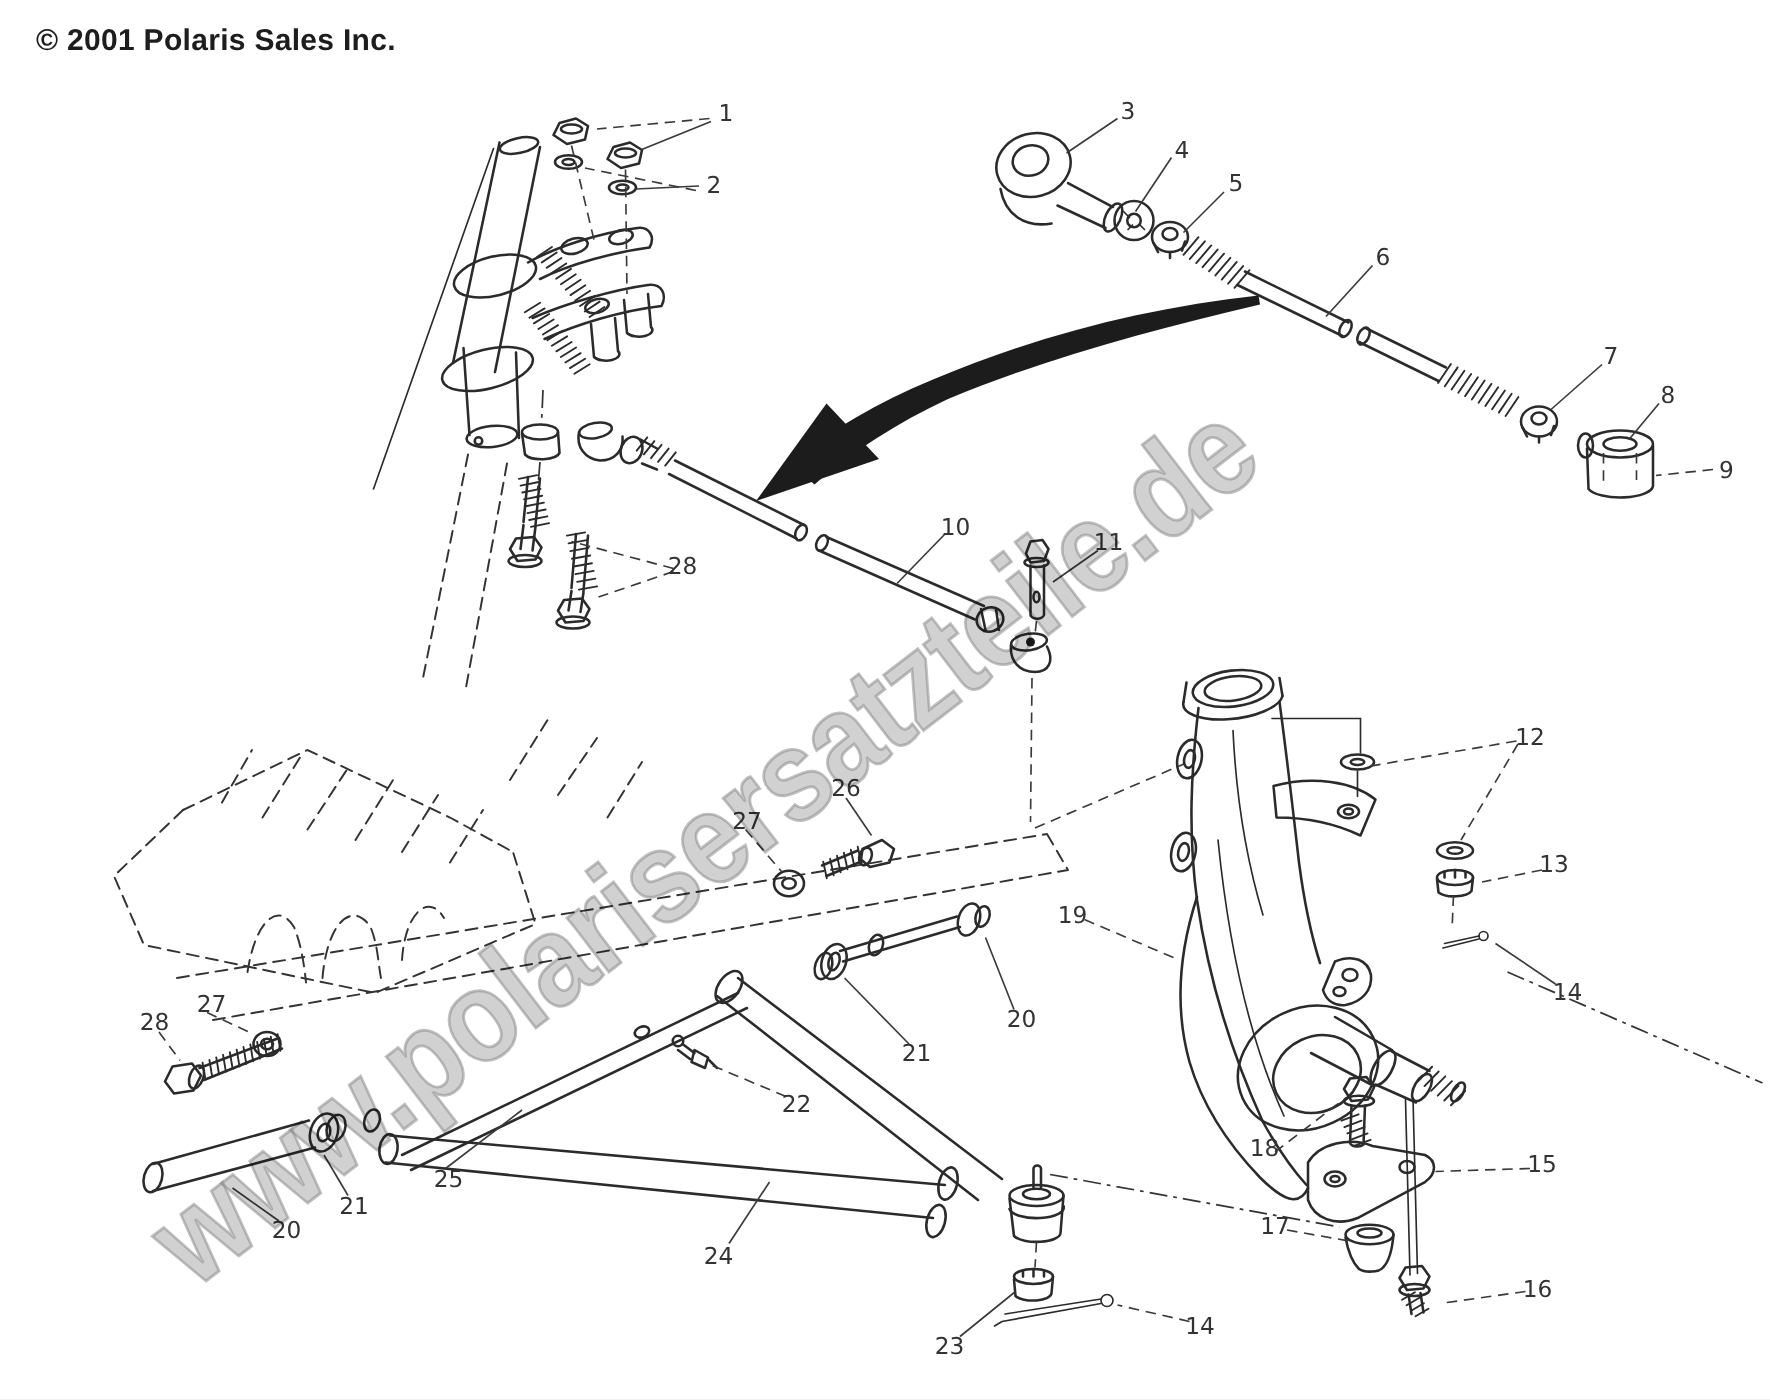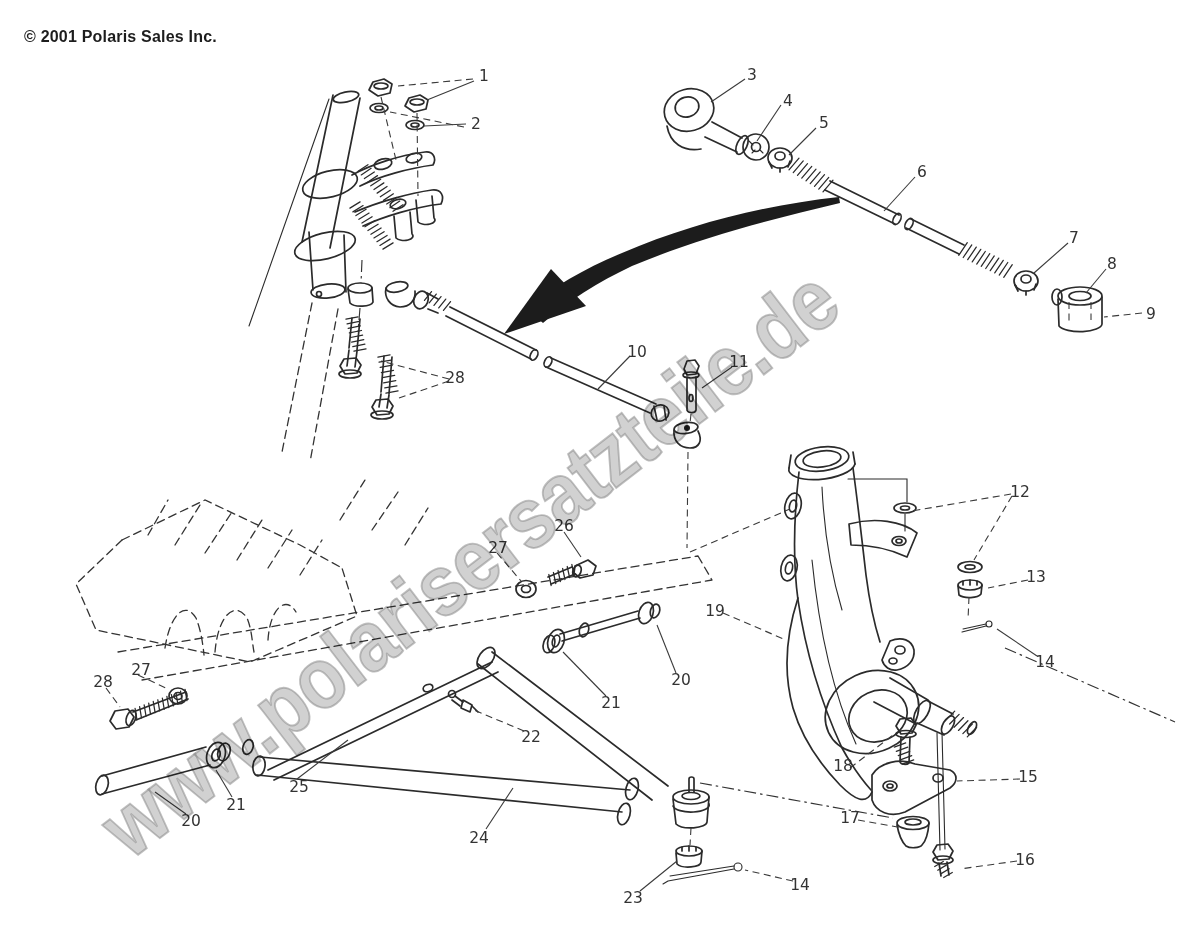--- a/index.html
+++ b/index.html
@@ -1,21 +1,21 @@
 <!DOCTYPE html>
 <html style="--ink: #2b2b2b; --label: #333333; --wm: #b5b5b5; --bg: #ffffff; --arrow: #1c1c1c;"><head>
 <meta charset="utf-8">
 <style>
   :root{
     --ink:#2b2b2b; --label:#333333; --wm:#b5b5b5; --bg:#ffffff; --arrow:#1c1c1c;
   }
   html,body{margin:0;padding:0;background:#e8e8e8;}
   .canvas{position:relative;width:1180px;height:933px;background:var(--bg);overflow:hidden;
           font-family:"Liberation Sans","DejaVu Sans",sans-serif;}
-  .copyright{position:absolute;left:24px;top:28px;font-size:16px;font-weight:700;
+  .copyright{position:absolute;left:24px;top:16px;font-size:20px;font-weight:700;
              letter-spacing:.2px;color:#1d1d1d;}
   svg{position:absolute;left:0;top:0;}
   .wm{position:absolute;left:112px;top:788px;transform:rotate(-37.5deg);transform-origin:0 50%;
       white-space:nowrap;pointer-events:none;mix-blend-mode:multiply;z-index:5;}
   .wm span{display:inline-block;transform:scaleX(.88);transform-origin:0 50%;
       font-size:86px;font-weight:700;letter-spacing:-1px;
       color:rgba(181,181,181,.62);-webkit-text-stroke:2px rgba(140,140,140,.55);}
   
   .ln{fill:none;stroke:var(--ink);stroke-width:1.7;stroke-linecap:round;stroke-linejoin:round;}
   .thin{fill:none;stroke:var(--ink);stroke-width:1.1;stroke-linecap:round;}

